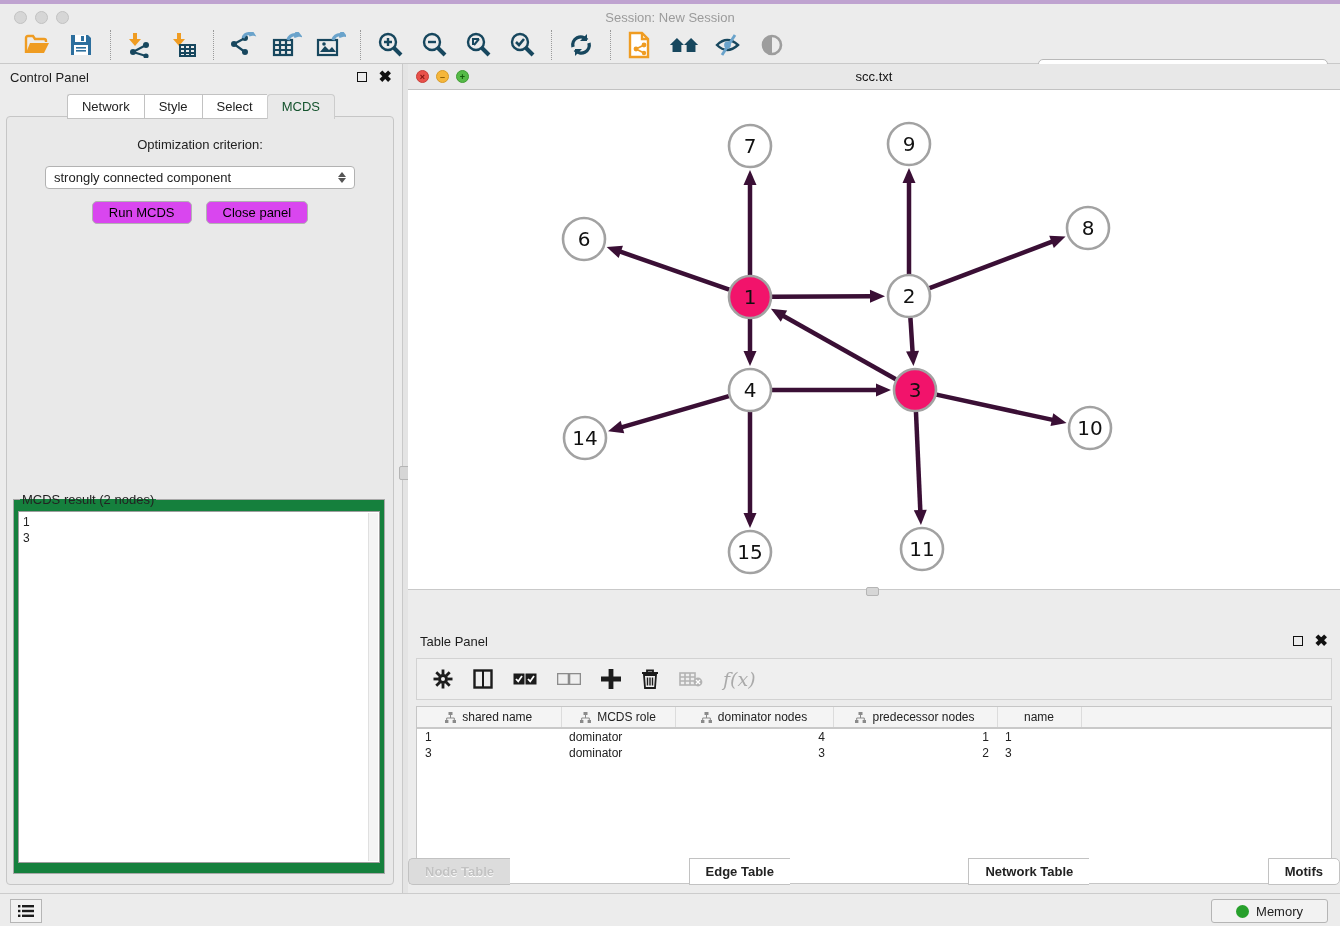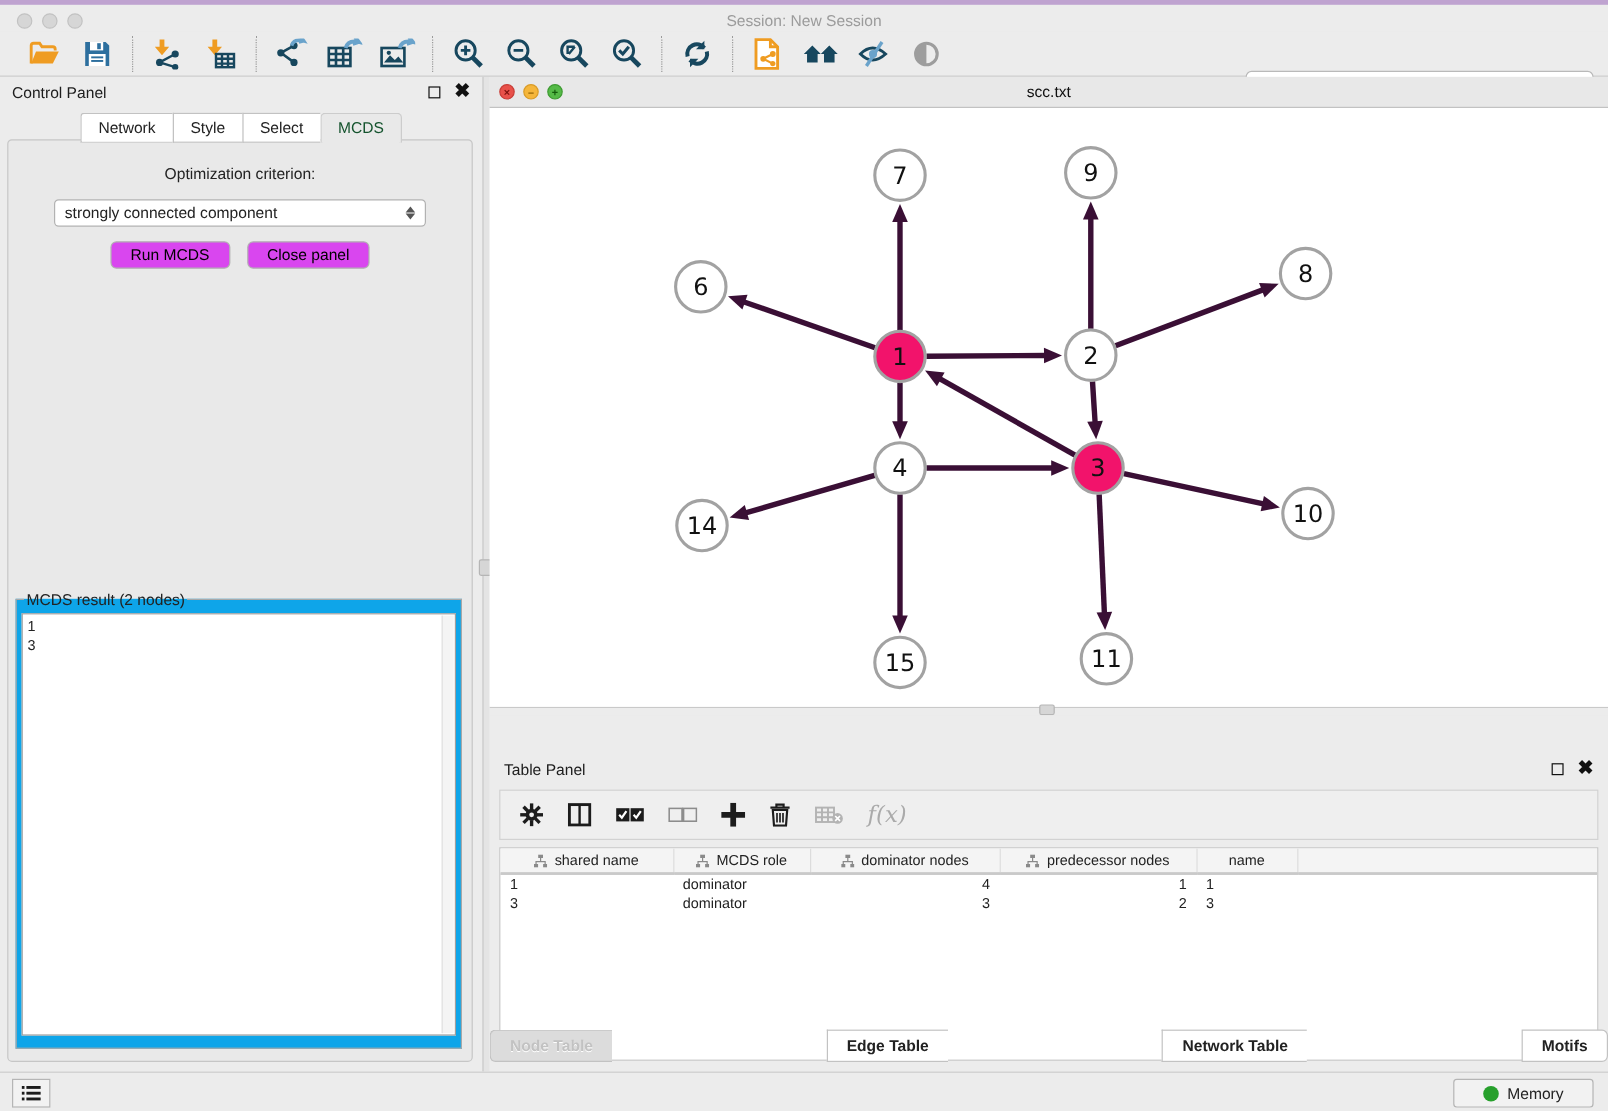--- a/index.html
+++ b/index.html
@@ -42,21 +42,21 @@
   .opt-label { text-align:center; margin-top:20px; font-size:13px; }
   .combo { margin:14px auto 0; width:310px; height:23px; background:#fff; border:1px solid #b2b2b2; border-radius:4px; display:flex; align-items:center; padding:0 8px; font-size:13px; cursor:pointer;justify-content:flex-end; }
   .combo .val { flex:1; }
   .combo .arrows { display:flex; flex-direction:column; gap:1px; align-items:center; }
   .combo .arrows i { width:0; height:0; border-left:4px solid transparent; border-right:4px solid transparent; }
   .combo .arrows i.up { border-bottom:5px solid #555; }
   .combo .arrows i.dn { border-top:5px solid #555; }
   .btn-row { display:flex; justify-content:center; gap:14px; margin-top:12px; }
   .mac-btn { background:#d946ef; border:1px solid #b2b2b2; border-radius:5px; padding:3px 16px; font-size:13px; cursor:pointer; }
   .result-box { position:absolute; left:6px; right:8px; bottom:10px; top:375px; }
-  .result-box fieldset { border:1px solid #a8a8a8; height:100%; padding:4px; background:#0ea5e9; }
+  .result-box fieldset { border:1px solid #a8a8a8; height:100%; padding:4px; background:#15803d; }
   .result-box legend { font-size:13px; padding:0 2px; margin-left:2px; }
   .result-area { position:relative; width:100%; height:calc(100% - 6px); background:#fff; border:1px solid #9e9e9e; font-size:12px; padding:2px 4px; overflow:hidden; }
   .result-area .line { line-height:16px; }
   .result-scroll { position:absolute; top:1px; right:1px; bottom:1px; width:10px; background:#f4f4f4; border-left:1px solid #e0e0e0; }
 
   
   .network-window { height:526px; display:flex; flex-direction:column; border-bottom:1px solid #c9c9c9; }
   .net-titlebar { height:26px; background:#e8e8e8; border-bottom:1px solid #c2c2c2; position:relative; display:flex; align-items:center; justify-content:center; font-size:13px; color:#111; }
   .net-lights { position:absolute; left:8px; top:6px; display:flex; gap:7px; }
   .net-lights .lt { width:13px; height:13px; border-radius:50%; display:flex; align-items:center; justify-content:center; font-size:9px; font-weight:bold; cursor:pointer; }

